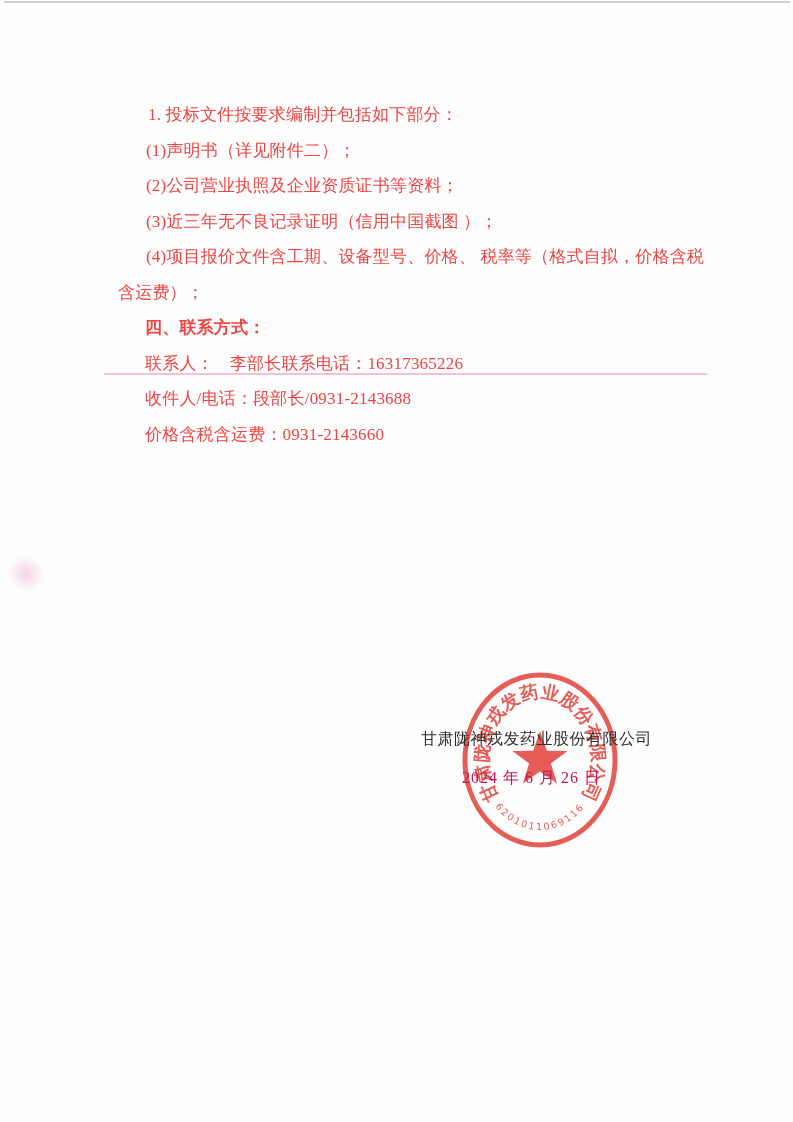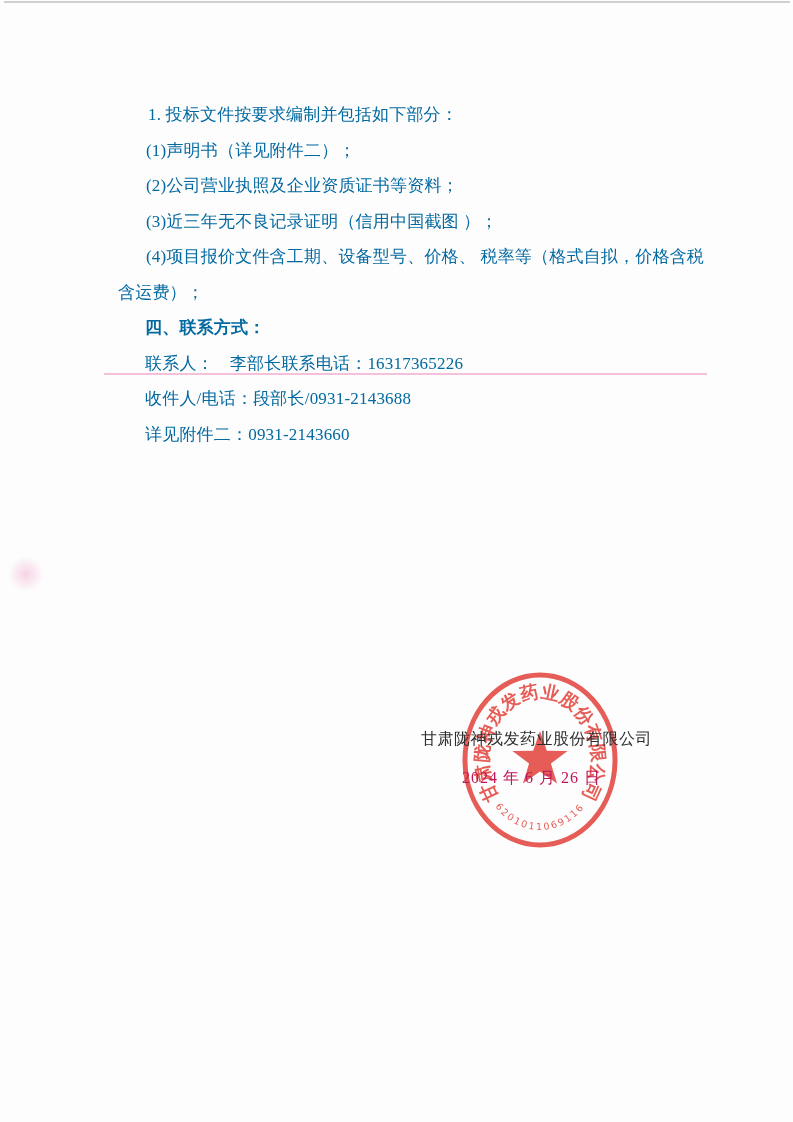--- a/index.html
+++ b/index.html
@@ -18,21 +18,21 @@
     width: 786px; height: 2px;
     background: #c4c4c4;
     opacity: 0.8;
   }
   .content {
     position: absolute;
     left: 118px; top: 97px;
     width: 592px;
     font-size: 17px;
     line-height: 35.5px;
-    color: #0369a1;
+    color: #ef4444;
     letter-spacing: 0.2px;
   }
   .para { margin: 0; }
   .i27 { text-indent: 27px; }
   .i28 { text-indent: 28px; }
   .i30 { text-indent: 30px; }
   .i32 { text-indent: 32px; }
   .bold { font-weight: bold; }
   .g1 { margin-left: 16px; }
   .g2 { }
@@ -97,21 +97,21 @@
     <p class="para i28">(2)公司营业执照及企业资质证书等资料；</p>
     <p class="para i28">(3)近三年无不良记录证明（信用中国截图 ）；</p>
     <p class="para i28">(4)项目报价文件含工期、设备型号、价格、 税率等（格式自拟，价格含税含运费）；</p>
     <p class="para i27 bold">四、联系方式：</p>
 
     <p class="para i27"><span>联系人：</span><span class="g1">李部长</span><span class="g2">联系电话：</span><span>16317365226</span></p>
 
 
     <p class="para i27"><span>收件人/电话：</span><span>段部长/0931-2143688</span></p>
 
-    <p class="para i27"><span>详见附件二：</span><span>0931-2143660</span></p>
+    <p class="para i27"><span>价格含税含运费：</span><span>0931-2143660</span></p>
   </div>
 
   <div class="underline-mark"></div>
   <div class="smudge"></div>
 
   <svg class="seal" viewBox="0 0 170 190" aria-hidden="true">
     <defs>
       <path id="arcTop" d="M 46.4 136.5 A 52 62 0 1 1 123.6 136.5" fill="none"></path>
       <path id="arcBottom" d="M 35.9 135.2 A 60 70 0 0 0 134.1 135.2" fill="none"></path>
     </defs>

